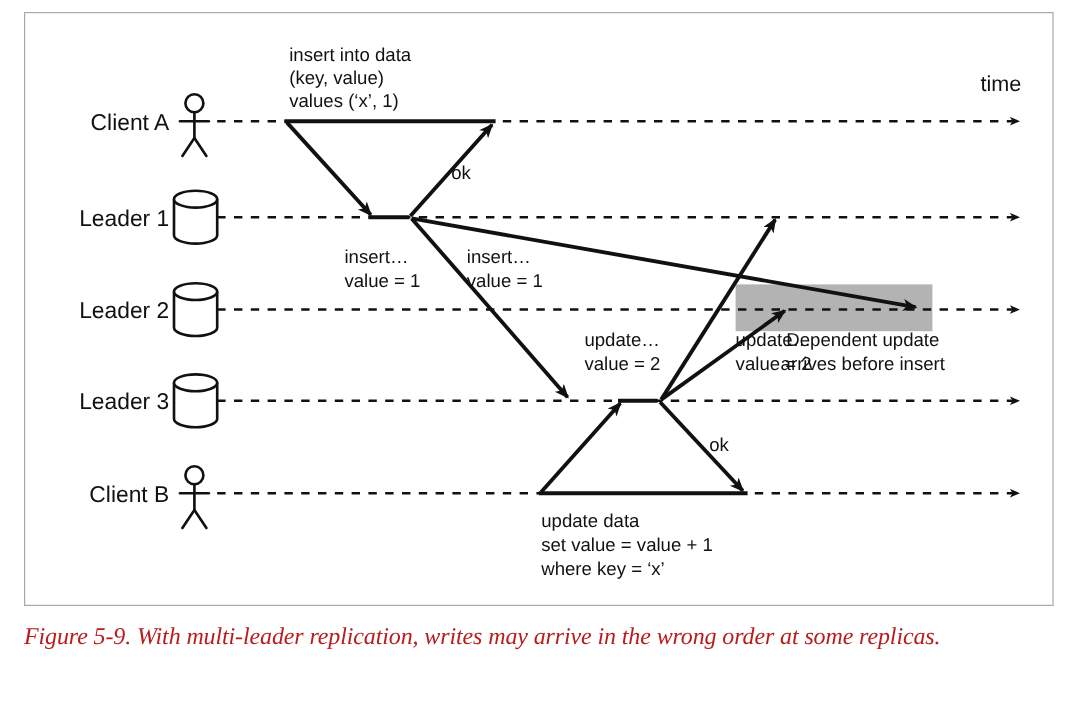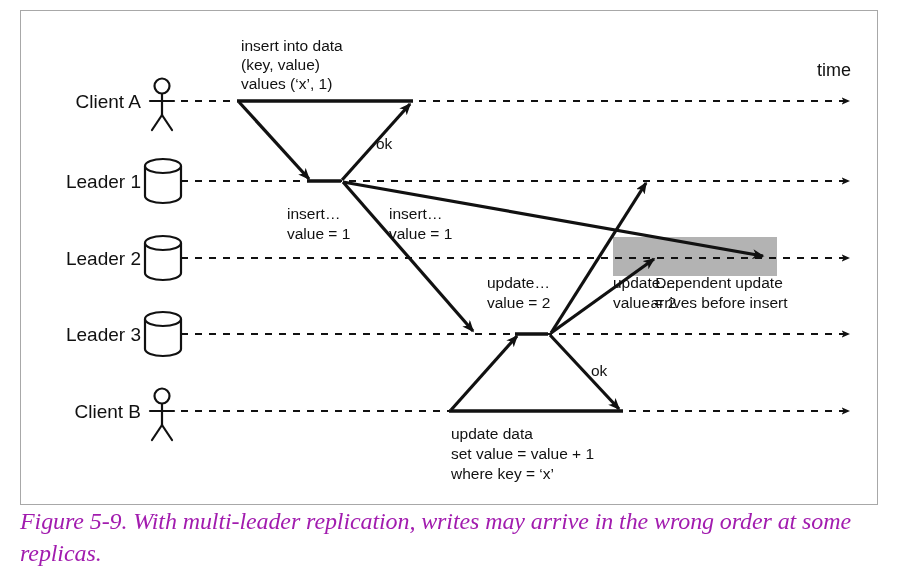--- a/index.html
+++ b/index.html
@@ -31,27 +31,27 @@
     background: #ffffff;
   }
   #diagram-svg {
     position: absolute;
     left: 0;
     top: 0;
   }
   #caption {
     position: absolute;
     left: 20px;
-    top: 506px;
+    top: 518px;
     width: 860px;
     font-family: "Liberation Serif", serif;
     font-style: italic;
-    font-size: 24px;
+    font-size: 20px;
     line-height: 1.32;
-    color: #a21caf;
+    color: #b91c1c;
     letter-spacing: -0.1px;
   }
   .actor-label {
     font-family: "Liberation Sans", sans-serif;
     font-size: 19px;
     fill: #111111;
   }
   .msg-label {
     font-family: "Liberation Sans", sans-serif;
     font-size: 15.5px;

